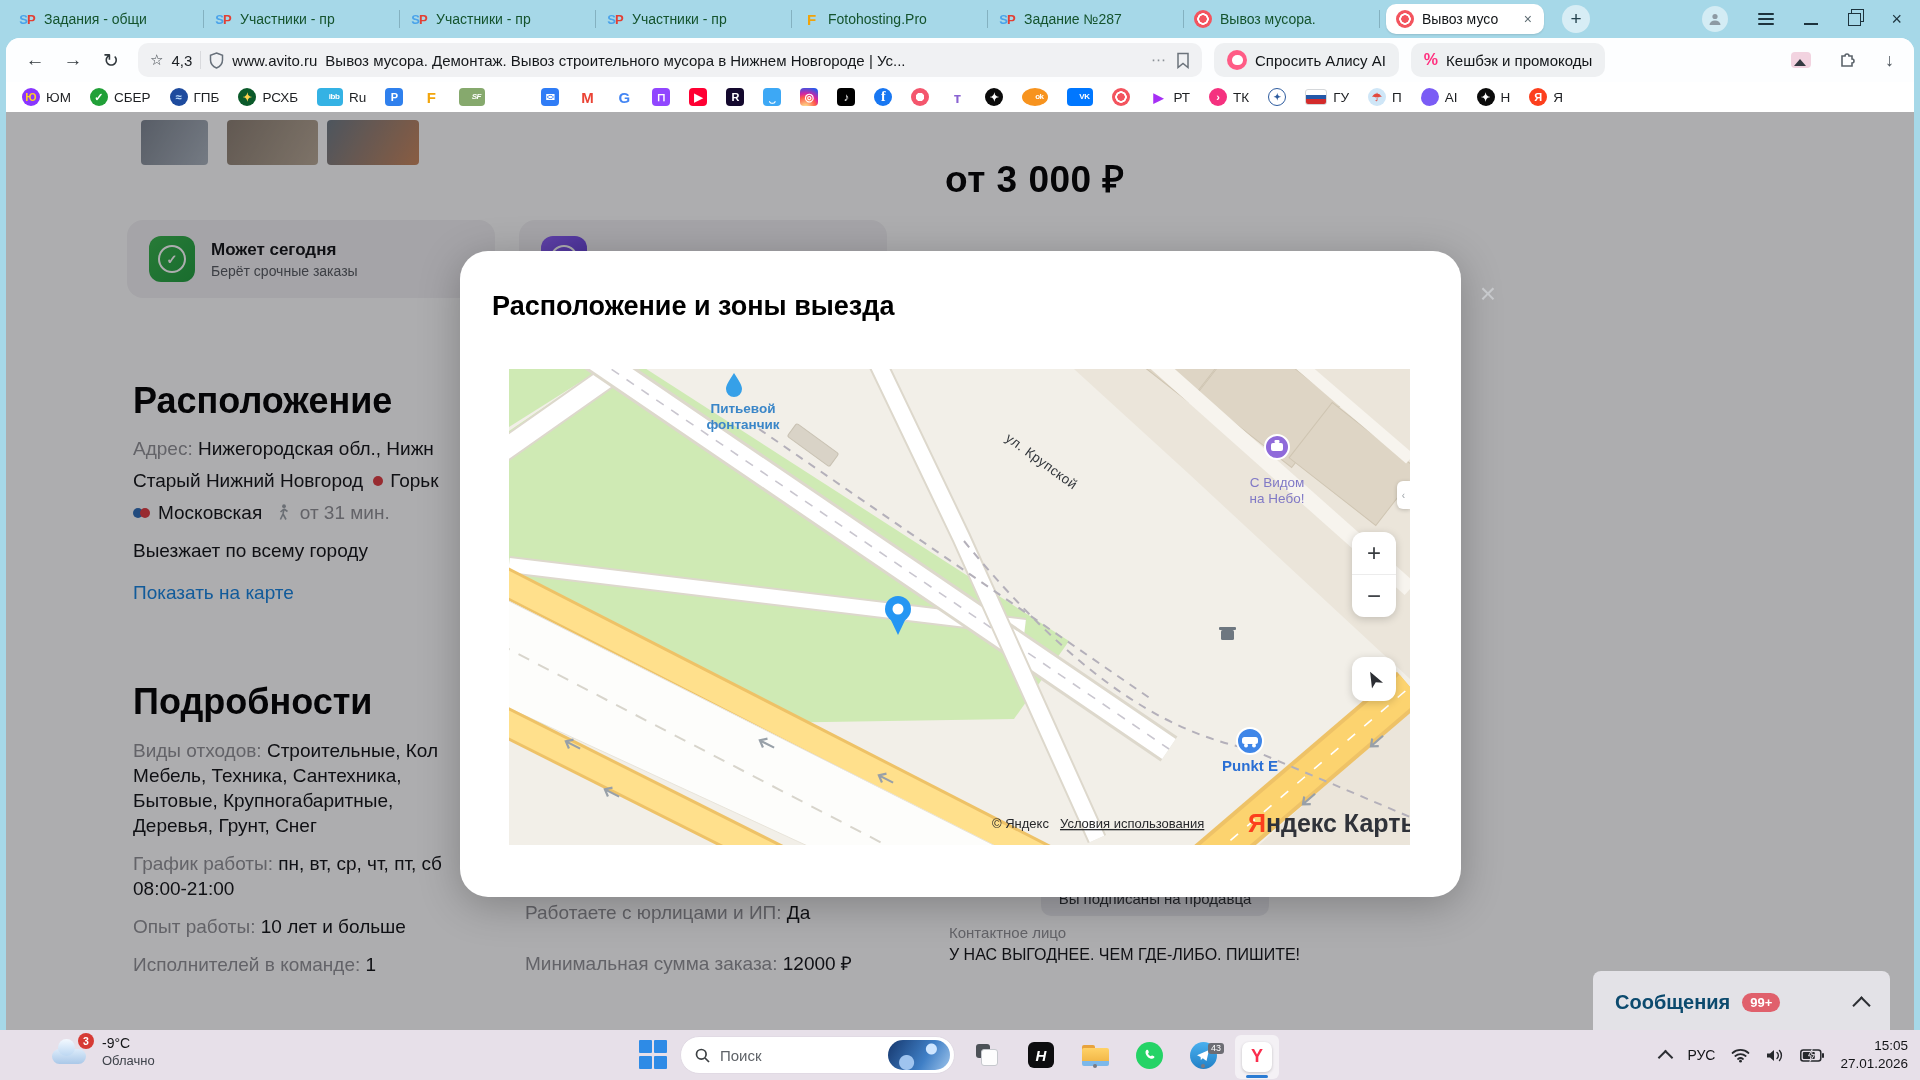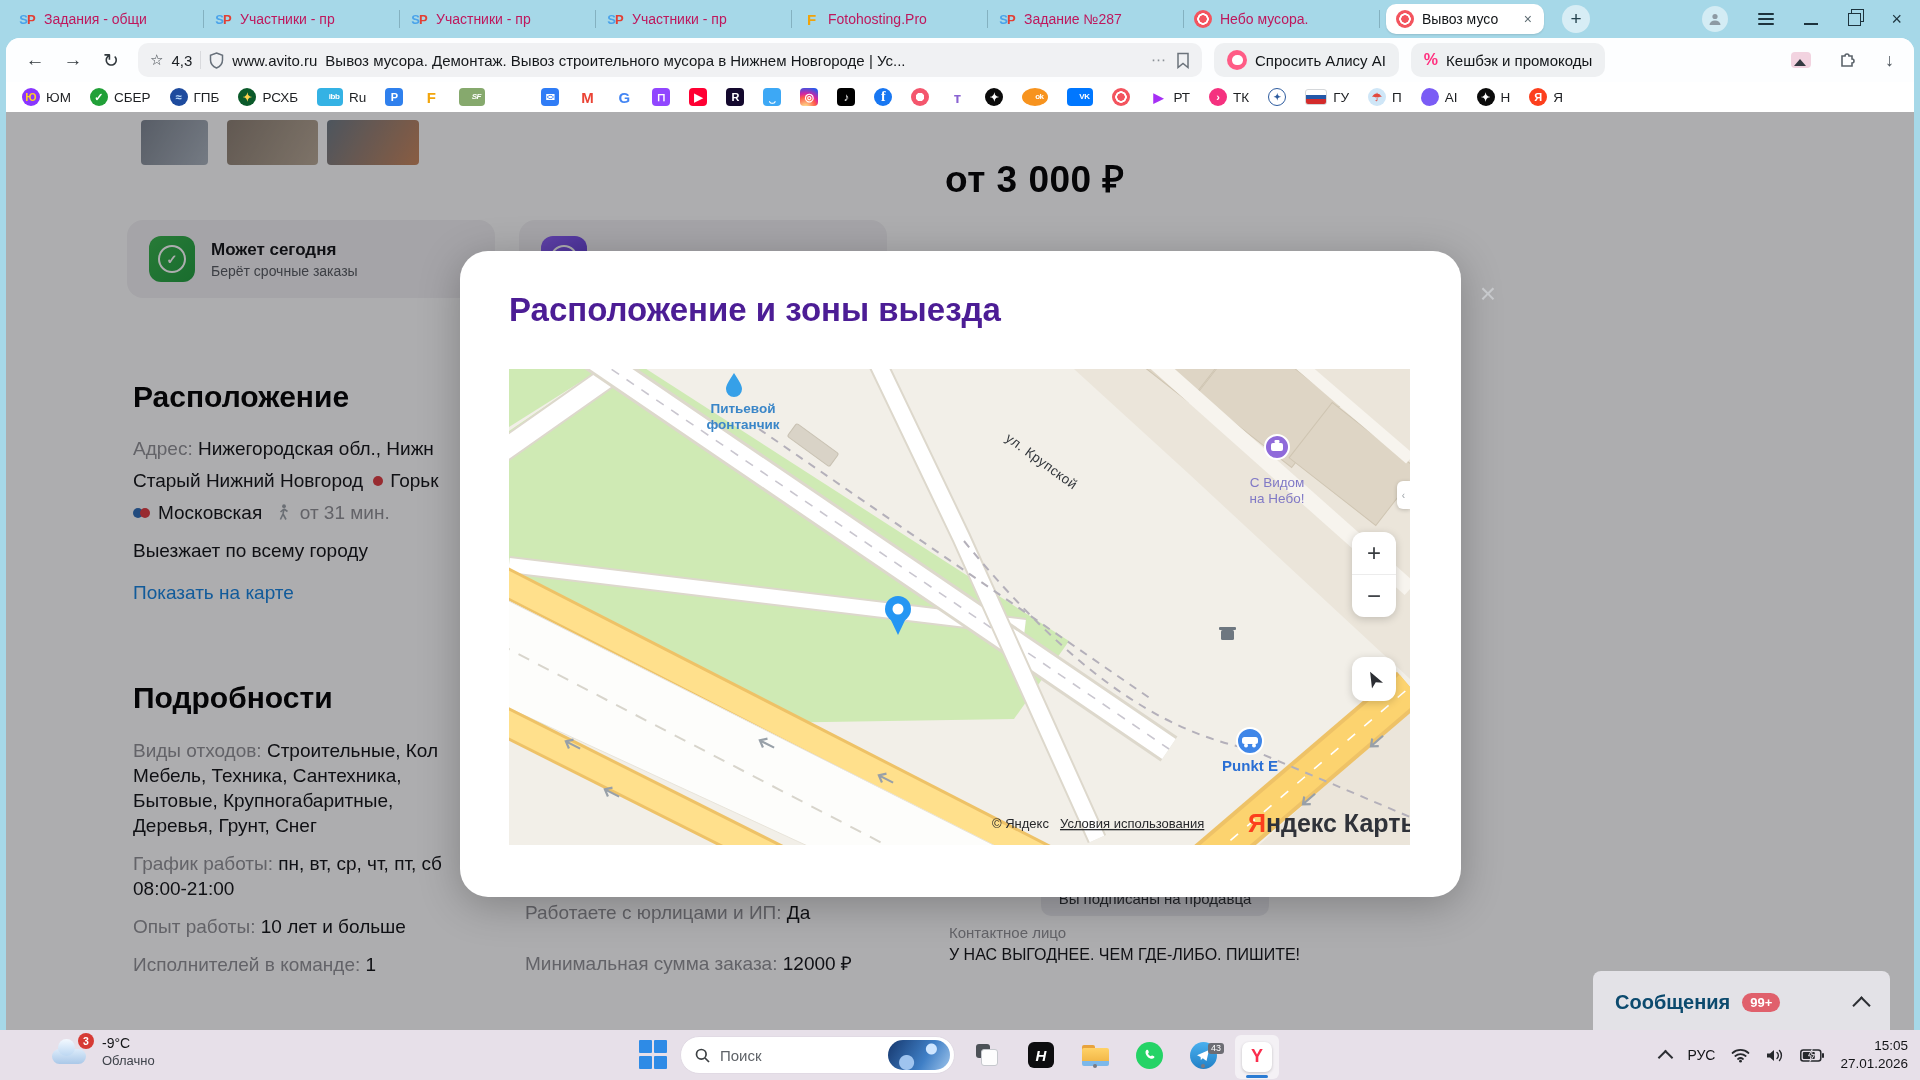--- a/index.html
+++ b/index.html
@@ -13,21 +13,21 @@
        box-sizing:border-box;position:relative;cursor:default;}
   .tab::after{content:'';position:absolute;right:0;top:10px;height:18px;width:1px;background:rgba(30,60,70,.25);}
   .tab.active{background:#fff;border-radius:10px;height:30px;width:158px;margin:0 6px;box-shadow:0 1px 2px rgba(0,0,0,.12);}
   .tab.active::after{display:none;}
   .tab-ic{width:18px;height:18px;display:flex;align-items:center;justify-content:center;flex:none;
           font-size:13px;font-weight:800;letter-spacing:-1px;}
   .tis{color:#4aa3ea;} .tip{color:#e23f34;}
   .tab.ic-f .tis{color:#f0a30a;font-size:15px;}
   .tab.ic-avito .tab-ic{border-radius:50%;
      background:radial-gradient(circle at 50% 50%, #f3545e 0 3.5px, #ffffff 4px 5.5px, #f3545e 6px);}
-  .tab-label{font-size:14px;color:#be185d;white-space:nowrap;overflow:hidden;flex:1;}
+  .tab-label{font-size:14px;color:#14532d;white-space:nowrap;overflow:hidden;flex:1;}
   .tab.active .tab-label{color:#101417;}
   .tab-close{font-size:14px;color:#5d6b72;padding:0 2px;}
   .tab-close:empty{display:none;}
   .newtab{width:28px;height:28px;border-radius:50%;background:rgba(255,255,255,.55);margin-left:12px;
           display:flex;align-items:center;justify-content:center;font-size:19px;color:#24424e;}
   .winctl{margin-left:auto;display:flex;align-items:center;gap:30px;margin-right:18px;color:#1d333d;}
   .avatar{width:26px;height:26px;border-radius:50%;background:rgba(255,255,255,.5);display:flex;align-items:center;justify-content:center;}
   .menu-ic{display:flex;flex-direction:column;gap:3px;}
   .menu-ic i{display:block;width:16px;height:2px;background:#1d333d;border-radius:1px;}
   .min-ic{width:14px;height:2px;background:#1d333d;margin-top:10px;}
@@ -85,21 +85,21 @@
   .pagearea{position:absolute;top:74px;left:0;right:0;bottom:0;background:#fff;overflow:hidden;}
   .thumb{position:absolute;top:8px;height:45px;border-radius:4px;}
   .price{position:absolute;left:939px;top:40px;font-size:37px;font-weight:800;color:#000;letter-spacing:.5px;}
   .badge-card{position:absolute;top:108px;width:368px;height:78px;background:#f3f2f4;border-radius:16px;
               display:flex;align-items:center;gap:16px;padding:0 0 0 22px;box-sizing:border-box;}
   .ic-badge{width:46px;height:46px;border-radius:12px;display:flex;align-items:center;justify-content:center;flex:none;}
   .ic-badge .ring{width:24px;height:24px;border:2px solid #fff;border-radius:50%;display:flex;align-items:center;
               justify-content:center;color:#fff;font-size:13px;font-weight:700;}
   .bc-title{font-size:17px;font-weight:700;color:#101114;}
   .bc-sub{font-size:14px;color:#55585e;margin-top:3px;}
-  .h2{position:absolute;left:127px;font-size:30px;font-weight:800;color:#000;}
+  .h2{position:absolute;left:127px;font-size:36px;font-weight:800;color:#000;}
   .bodytext{font-size:19px;color:#101114;}
   .glabel{color:#8f8f94;}
   .blue-link{color:#1583e0;}
   .mdot{display:inline-block;width:10px;height:10px;border-radius:50%;background:#e03a3f;margin:0 7px 0 10px;vertical-align:1px;}
   .mdot2{display:inline-block;width:17px;height:10px;position:relative;margin-right:8px;vertical-align:1px;}
   .mdot2 i{position:absolute;width:10px;height:10px;border-radius:50%;top:0;}
   .mdot2 i:first-child{left:0;background:#2d6bb5;} .mdot2 i:last-child{left:7px;background:#e03a3f;}
   .drow{margin-bottom:13px;line-height:25px;width:360px;}
   .dvalue{white-space:pre-line;}
   .sub-btn{position:absolute;left:1035px;top:768px;width:228px;height:36px;background:#ececf0;border-radius:10px;
@@ -110,21 +110,21 @@
   .messages{position:absolute;left:1587px;top:933px;width:297px;height:63px;background:#e3e2e7;
             border-radius:8px 8px 0 0;display:flex;align-items:center;gap:12px;padding:0 22px;
             box-sizing:border-box;z-index:6;}
   .messages .mlabel{font-size:20px;font-weight:700;color:#0c4a6e;}
   .messages .mbadge{background:#e0606c;color:#fff;font-size:13px;font-weight:700;border-radius:10px;padding:2px 8px;}
   .chev-up{width:11px;height:11px;border-top:2.5px solid #2c2e33;border-right:2.5px solid #2c2e33;
            transform:rotate(-45deg);margin-left:auto;margin-top:6px;}
   
   .modal{position:absolute;left:454px;top:213px;width:1001px;height:646px;background:#fff;border-radius:28px;
          z-index:10;box-shadow:0 8px 40px rgba(0,0,0,.25);}
-  .modal-title{position:absolute;left:49px;top:40px;font-size:33px;font-weight:800;color:#4c1d95;}
+  .modal-title{position:absolute;left:32px;top:40px;font-size:27px;font-weight:800;color:#000000;}
   .modal-close{position:absolute;left:1466px;top:240px;width:32px;height:32px;z-index:11;color:#c7c9cc;
                font-size:28px;display:flex;align-items:center;justify-content:center;}
   .mapbox{position:absolute;left:49px;top:118px;width:901px;height:476px;overflow:hidden;background:#f2efe8;}
   .mapbox svg{display:block;}
   .zoomctl{position:absolute;right:14px;top:163px;width:44px;background:#fff;border-radius:12px;
            box-shadow:0 2px 8px rgba(0,0,0,.18);text-align:center;z-index:3;}
   .zbtn{height:42px;line-height:42px;font-size:24px;color:#383c40;}
   .zbtn+.zbtn{border-top:1px solid #ececec;}
   .geobtn{position:absolute;right:14px;top:288px;width:44px;height:44px;background:#fff;border-radius:12px;
           box-shadow:0 2px 8px rgba(0,0,0,.18);display:flex;align-items:center;justify-content:center;z-index:3;}
@@ -239,21 +239,21 @@
           </span>
           <span class="tab-label">Задание №287</span>
 
         </div>
 
         <div class="tab ic-avito">
           <span class="tab-ic">
             <span class="tis"></span>
             <span class="tip"></span>
           </span>
-          <span class="tab-label">Небо мусора.</span>
+          <span class="tab-label">Вывоз мусора.</span>
 
         </div>
 
         <div class="tab ic-avito active">
           <span class="tab-ic">
             <span class="tis"></span>
             <span class="tip"></span>
           </span>
           <span class="tab-label">Вывоз мусо</span>
           <span class="tab-close">×</span>

